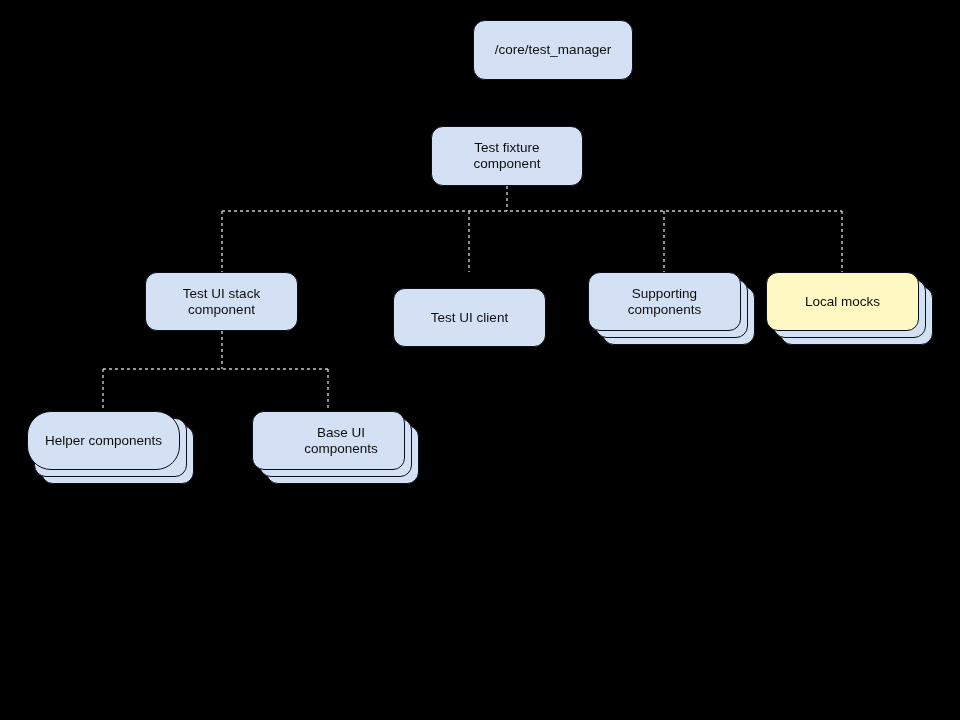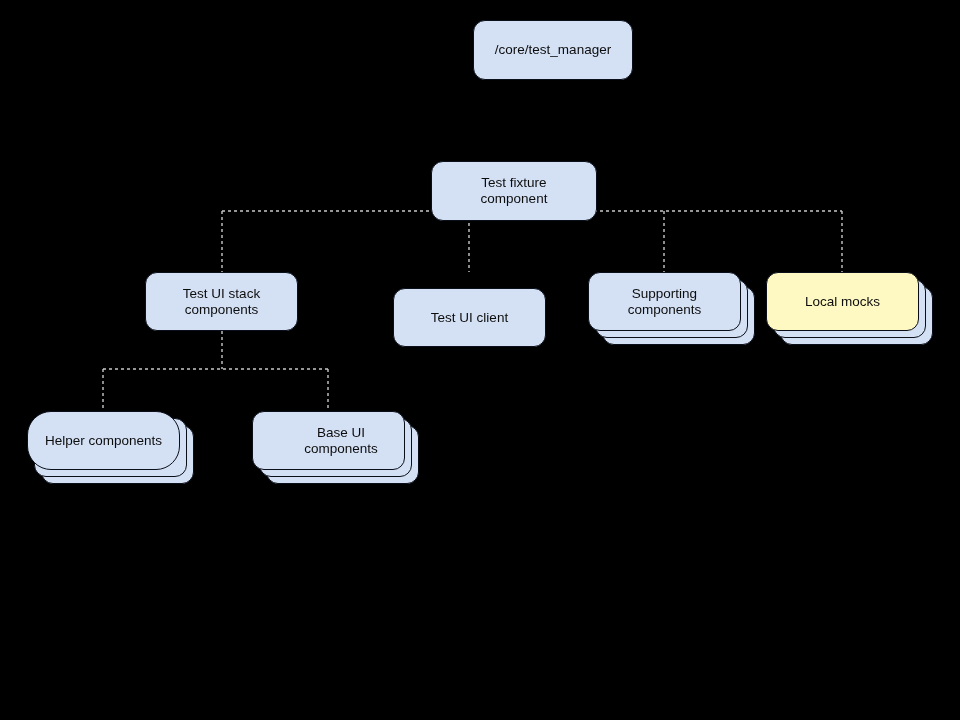--- a/index.html
+++ b/index.html
@@ -89,27 +89,27 @@
       <path d="M 222 331 L 222 369" style="stroke: rgb(200, 200, 200);"></path>
       <path d="M 103 369 L 328 369" style="stroke: rgb(200, 200, 200);"></path>
       <path d="M 103 369 L 103 411" style="stroke: rgb(200, 200, 200);"></path>
       <path d="M 328 369 L 328 411" style="stroke: rgb(200, 200, 200);"></path>
     </svg>
 
   <div id="node-host">
       <div class="node" style="left: 431px; top: 20px; width: 160px; height: 60px; margin-left: 42px;">
         <div class="face" style="background: rgb(212, 225, 245); border-color: rgb(10, 15, 26); color: rgb(13, 13, 13);">/core/test_manager</div>
       </div>
-      <div class="node" style="left: 431px; top: 126px; width: 166px; height: 60px; margin-top: 35px;">
+      <div class="node" style="left: 431px; top: 126px; width: 152px; height: 60px;">
         <div class="face" style="background: rgb(212, 225, 245); border-color: rgb(10, 15, 26); color: rgb(13, 13, 13);">Test fixture
 component</div>
       </div>
       <div class="node" style="left: 145px; top: 272px; width: 153px; height: 59px;">
         <div class="face" style="background: rgb(212, 225, 245); border-color: rgb(10, 15, 26); color: rgb(13, 13, 13);">Test UI stack
-components</div>
+component</div>
       </div>
       <div class="node" style="left: 393px; top: 288px; width: 153px; height: 59px;">
         <div class="face" style="background: rgb(212, 225, 245); border-color: rgb(10, 15, 26); color: rgb(13, 13, 13);">Test UI client</div>
       </div>
       <div class="node" style="left: 588px; top: 272px; width: 153px; height: 59px;">
         <div class="sheet s2" style="background: rgb(212, 225, 245); border-color: rgb(10, 15, 26);"></div>
         <div class="sheet s1" style="background: rgb(212, 225, 245); border-color: rgb(10, 15, 26);"></div>
         <div class="face" style="background: rgb(212, 225, 245); border-color: rgb(10, 15, 26); color: rgb(13, 13, 13);">Supporting
 components</div>
       </div>

